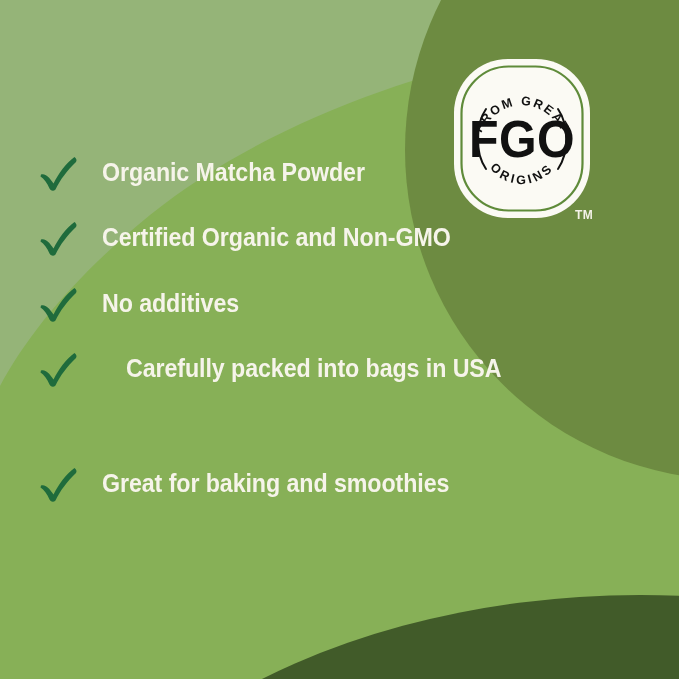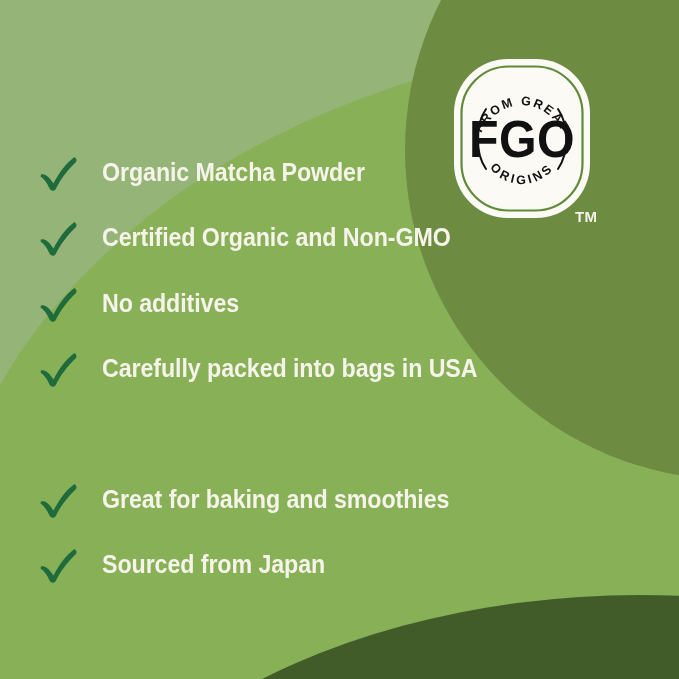--- a/index.html
+++ b/index.html
@@ -71,21 +71,21 @@
     height: 163px;
     z-index: 6;
   }
   #fgo-logo svg { display: block; width: 140px; height: 163px; }
   #tm-mark {
     position: absolute;
     left: 575px;
     top: 208px;
     color: #f4f2e8;
     font-family: "Liberation Sans", sans-serif;
-    font-size: 15px;
+    font-size: 12px;
     font-weight: bold;
     letter-spacing: 0.3px;
     z-index: 7;
   }
 </style>
 </head>
 <body>
 
 <div id="canvas">
 
@@ -121,44 +121,37 @@
     </li>
 
     <li class="feature-item" style="top:214px;">
       <svg class="check-icon" viewBox="0 0 46 46">
         <path d="M5 25.5 C9 24 13 27.5 17.5 34.5 C23 24 30 14 38.5 8 C40.5 9.5 41 11.5 40 13
                  C31 21.5 24 31 19.5 40.5 C17.5 42.5 15 42 13.5 39.5 C11 34 8 29.5 4.5 27.5 Z" fill="#1f6b3c"></path>
       </svg>
       <span class="feature-label">Certified Organic and Non-GMO</span>
     </li>
 
-    <li class="feature-item" style="top:345px;">
+    <li class="feature-item" style="top:345px;gap:24px;">
       <svg class="check-icon" viewBox="0 0 46 46">
         <path d="M5 25.5 C9 24 13 27.5 17.5 34.5 C23 24 30 14 38.5 8 C40.5 9.5 41 11.5 40 13
                  C31 21.5 24 31 19.5 40.5 C17.5 42.5 15 42 13.5 39.5 C11 34 8 29.5 4.5 27.5 Z" fill="#1f6b3c"></path>
       </svg>
       <span class="feature-label">Carefully packed into bags in USA</span>
     </li>
 
 
-    <li class="feature-item" style="top:476px;">
+    <li class="feature-item" style="top:460px;">
       <svg class="check-icon" viewBox="0 0 46 46">
         <path d="M5 25.5 C9 24 13 27.5 17.5 34.5 C23 24 30 14 38.5 8 C40.5 9.5 41 11.5 40 13
                  C31 21.5 24 31 19.5 40.5 C17.5 42.5 15 42 13.5 39.5 C11 34 8 29.5 4.5 27.5 Z" fill="#1f6b3c"></path>
       </svg>
       <span class="feature-label">Great for baking and smoothies</span>
     </li>
 
-    <li class="feature-item" style="top:541px;">
-      <svg class="check-icon" viewBox="0 0 46 46">
-        <path d="M5 25.5 C9 24 13 27.5 17.5 34.5 C23 24 30 14 38.5 8 C40.5 9.5 41 11.5 40 13
-                 C31 21.5 24 31 19.5 40.5 C17.5 42.5 15 42 13.5 39.5 C11 34 8 29.5 4.5 27.5 Z" fill="#1f6b3c"></path>
-      </svg>
-      <span class="feature-label">Sourced from Japan</span>
-    </li>
 
   </ul>
 
   <div id="fgo-logo">
     <svg viewBox="0 0 140 163">
       <defs>
         <path id="arc-top" d="M 25 88 A 47 56 0 0 1 115 88" fill="none"></path>
         <path id="arc-bottom" d="M 28 92 A 44 50 0 0 0 112 92" fill="none"></path>
       </defs>
 

